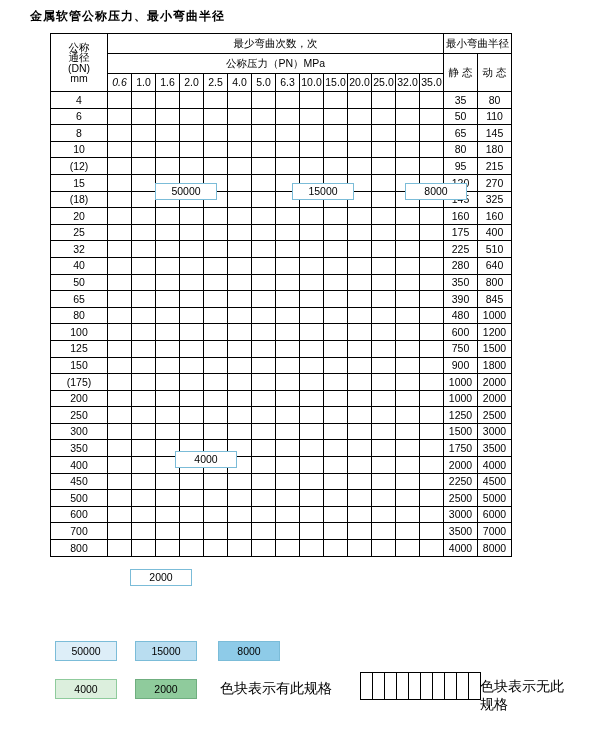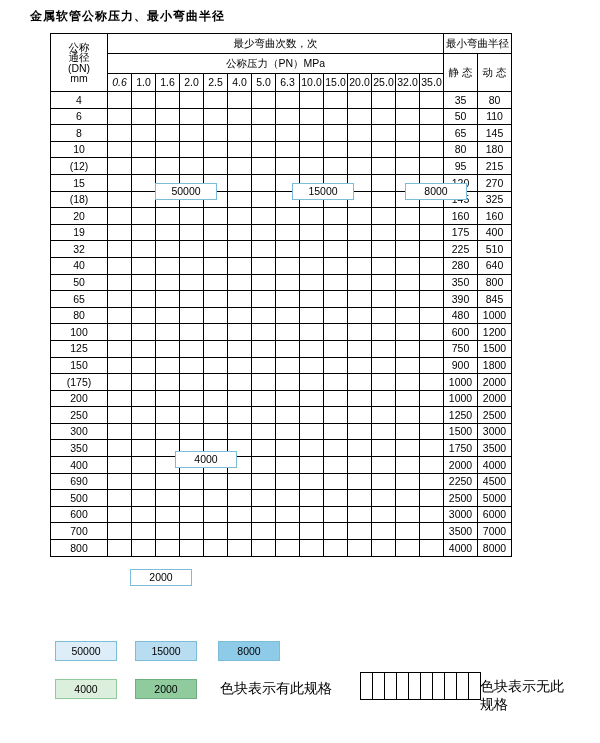--- a/index.html
+++ b/index.html
@@ -276,21 +276,21 @@
           <td class="cell-p fill-b"></td>
           <td class="cell-p fill-b"></td>
           <td class="cell-p fill-b"></td>
           <td class="cell-p nofill"></td>
           <td class="cell-p nofill"></td>
           <td class="cell-p nofill"></td>
           <td class="cell-r">160</td>
           <td class="cell-r">160</td>
         </tr>
         <tr class="rowh">
-          <td class="cell-dn">19</td>
+          <td class="cell-dn">25</td>
           <td class="cell-p fill-b"></td>
           <td class="cell-p fill-b"></td>
           <td class="cell-p fill-b"></td>
           <td class="cell-p fill-b"></td>
           <td class="cell-p fill-b"></td>
           <td class="cell-p fill-b"></td>
           <td class="cell-p fill-b"></td>
           <td class="cell-p fill-b"></td>
           <td class="cell-p fill-b"></td>
           <td class="cell-p fill-b"></td>
@@ -561,21 +561,21 @@
           <td class="cell-p nofill"></td>
           <td class="cell-p nofill"></td>
           <td class="cell-p nofill"></td>
           <td class="cell-p nofill"></td>
           <td class="cell-p nofill"></td>
           <td class="cell-p nofill"></td>
           <td class="cell-r">2000</td>
           <td class="cell-r">4000</td>
         </tr>
         <tr class="rowh">
-          <td class="cell-dn">690</td>
+          <td class="cell-dn">450</td>
           <td class="cell-p fill-g2"></td>
           <td class="cell-p fill-g2"></td>
           <td class="cell-p fill-g2"></td>
           <td class="cell-p fill-g2"></td>
           <td class="cell-p nofill"></td>
           <td class="cell-p nofill"></td>
           <td class="cell-p nofill"></td>
           <td class="cell-p nofill"></td>
           <td class="cell-p nofill"></td>
           <td class="cell-p nofill"></td>

